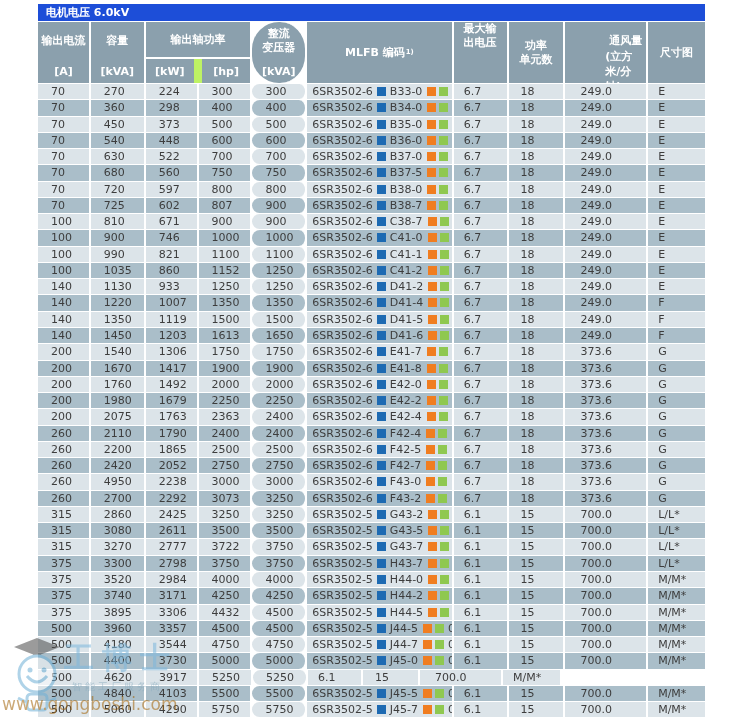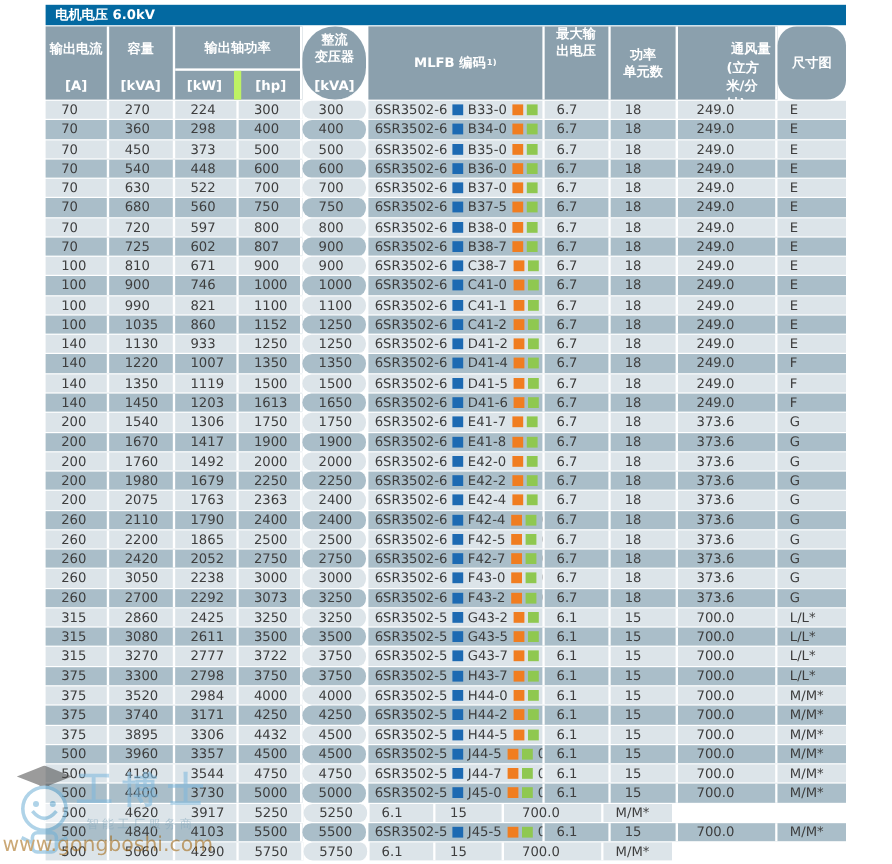--- a/index.html
+++ b/index.html
@@ -1,30 +1,30 @@
 <!DOCTYPE html>
 <html><head>
 <meta charset="utf-8">
 <style>
   html,body{margin:0;padding:0;width:743px;height:720px;background:#fff;overflow:hidden;
     font-family:"DejaVu Sans","Liberation Sans",sans-serif;position:relative;}
   .table-wrap{position:absolute;left:38px;top:4px;width:667px;}
-  .title-bar{height:17px;background:#0369a1;color:#fff;font-size:11px;font-weight:bold;
+  .title-bar{height:17px;background:#1d4ed8;color:#fff;font-size:11px;font-weight:bold;
     line-height:17px;padding-left:8px;box-sizing:border-box;margin-bottom:1px;}
   .header{display:flex;height:61px;margin-bottom:1px;}
   .hcell{background:#8ba0ad;color:#fff;font-size:11px;font-weight:bold;display:flex;
     flex-direction:column;box-sizing:border-box;border-right:2px solid #fff;}
-  .hcell:last-child{border-right:none;border-radius:16px;}
+  .hcell:last-child{border-right:none;}
   .hcell .lbl{flex:1;display:flex;align-items:center;justify-content:center;text-align:center;
     white-space:pre-line;line-height:1.25;}
   .hcell .unit{height:24px;display:flex;align-items:center;justify-content:center;}
   .hcell.group .lbl{border-bottom:2px solid #fff;}
   .hcell .subs{display:flex;height:24px;}
   .hcell .sub{flex:1;display:flex;align-items:center;justify-content:center;box-sizing:border-box;}
-  .hcell .sub:first-child{border-right:6px solid #bef264;}
+  .hcell .sub:first-child{border-right:8px solid #bef264;}
   sup{font-size:7px;vertical-align:super;margin-left:1px;}
   .c0{width:53px;} .c1{width:55px;} .c2{width:53px;} .c3{width:54px;} .c4{width:55px;border-radius:27px;}
   .c5{width:147px;} .c6{width:55px;gap:32px;} .c7{width:57px;} .c8{width:83px;padding-left:40px;} .c9{width:57px;}
   .cg{width:107px;}
   .t-body{width:667px;}
   .t-row{display:flex;height:16.28px;box-sizing:border-box;border-bottom:1px solid #fff;}
   .cell{box-sizing:border-box;border-right:2px solid #fff;font-size:11px;color:#3d3d3d;
     line-height:15px;overflow:hidden;white-space:nowrap;height:100%;}
   .cell:last-child{border-right:none;}
   .t-row.odd  .cell{background:#dce4e9;}
@@ -382,21 +382,21 @@
         <div class="cell c3">2750</div>
         <div class="cell c4">2750</div>
         <div class="cell c5"><span>6SR3502-6</span><span class="sq blue"></span><span>F42-7</span><span class="sq orange"></span><span class="sq green"></span><span>0</span></div>
         <div class="cell c6">6.7</div>
         <div class="cell c7">18</div>
         <div class="cell c8">373.6</div>
         <div class="cell c9">G</div>
       </div>
       <div class="t-row odd">
         <div class="cell c0">260</div>
-        <div class="cell c1">3050</div>
+        <div class="cell c1">4950</div>
         <div class="cell c2">2238</div>
         <div class="cell c3">3000</div>
         <div class="cell c4">3000</div>
         <div class="cell c5"><span>6SR3502-6</span><span class="sq blue"></span><span>F43-0</span><span class="sq orange"></span><span class="sq green"></span><span>0</span></div>
         <div class="cell c6">6.7</div>
         <div class="cell c7">18</div>
         <div class="cell c8">373.6</div>
         <div class="cell c9">G</div>
       </div>
       <div class="t-row even">
@@ -553,20 +553,21 @@
         <div class="cell c7">15</div>
         <div class="cell c8">700.0</div>
         <div class="cell c9">M/M*</div>
       </div>
       <div class="t-row odd">
         <div class="cell c0">500</div>
         <div class="cell c1">5060</div>
         <div class="cell c2">4290</div>
         <div class="cell c3">5750</div>
         <div class="cell c4">5750</div>
+        <div class="cell c5"><span>6SR3502-5</span><span class="sq blue"></span><span>J45-7</span><span class="sq orange"></span><span class="sq green"></span><span>0</span></div>
         <div class="cell c6">6.1</div>
         <div class="cell c7">15</div>
         <div class="cell c8">700.0</div>
         <div class="cell c9">M/M*</div>
       </div>
     </div>
 </div>
 
 <div class="watermark">
   <svg class="wm-svg" width="62" height="78" viewBox="0 0 62 78">

